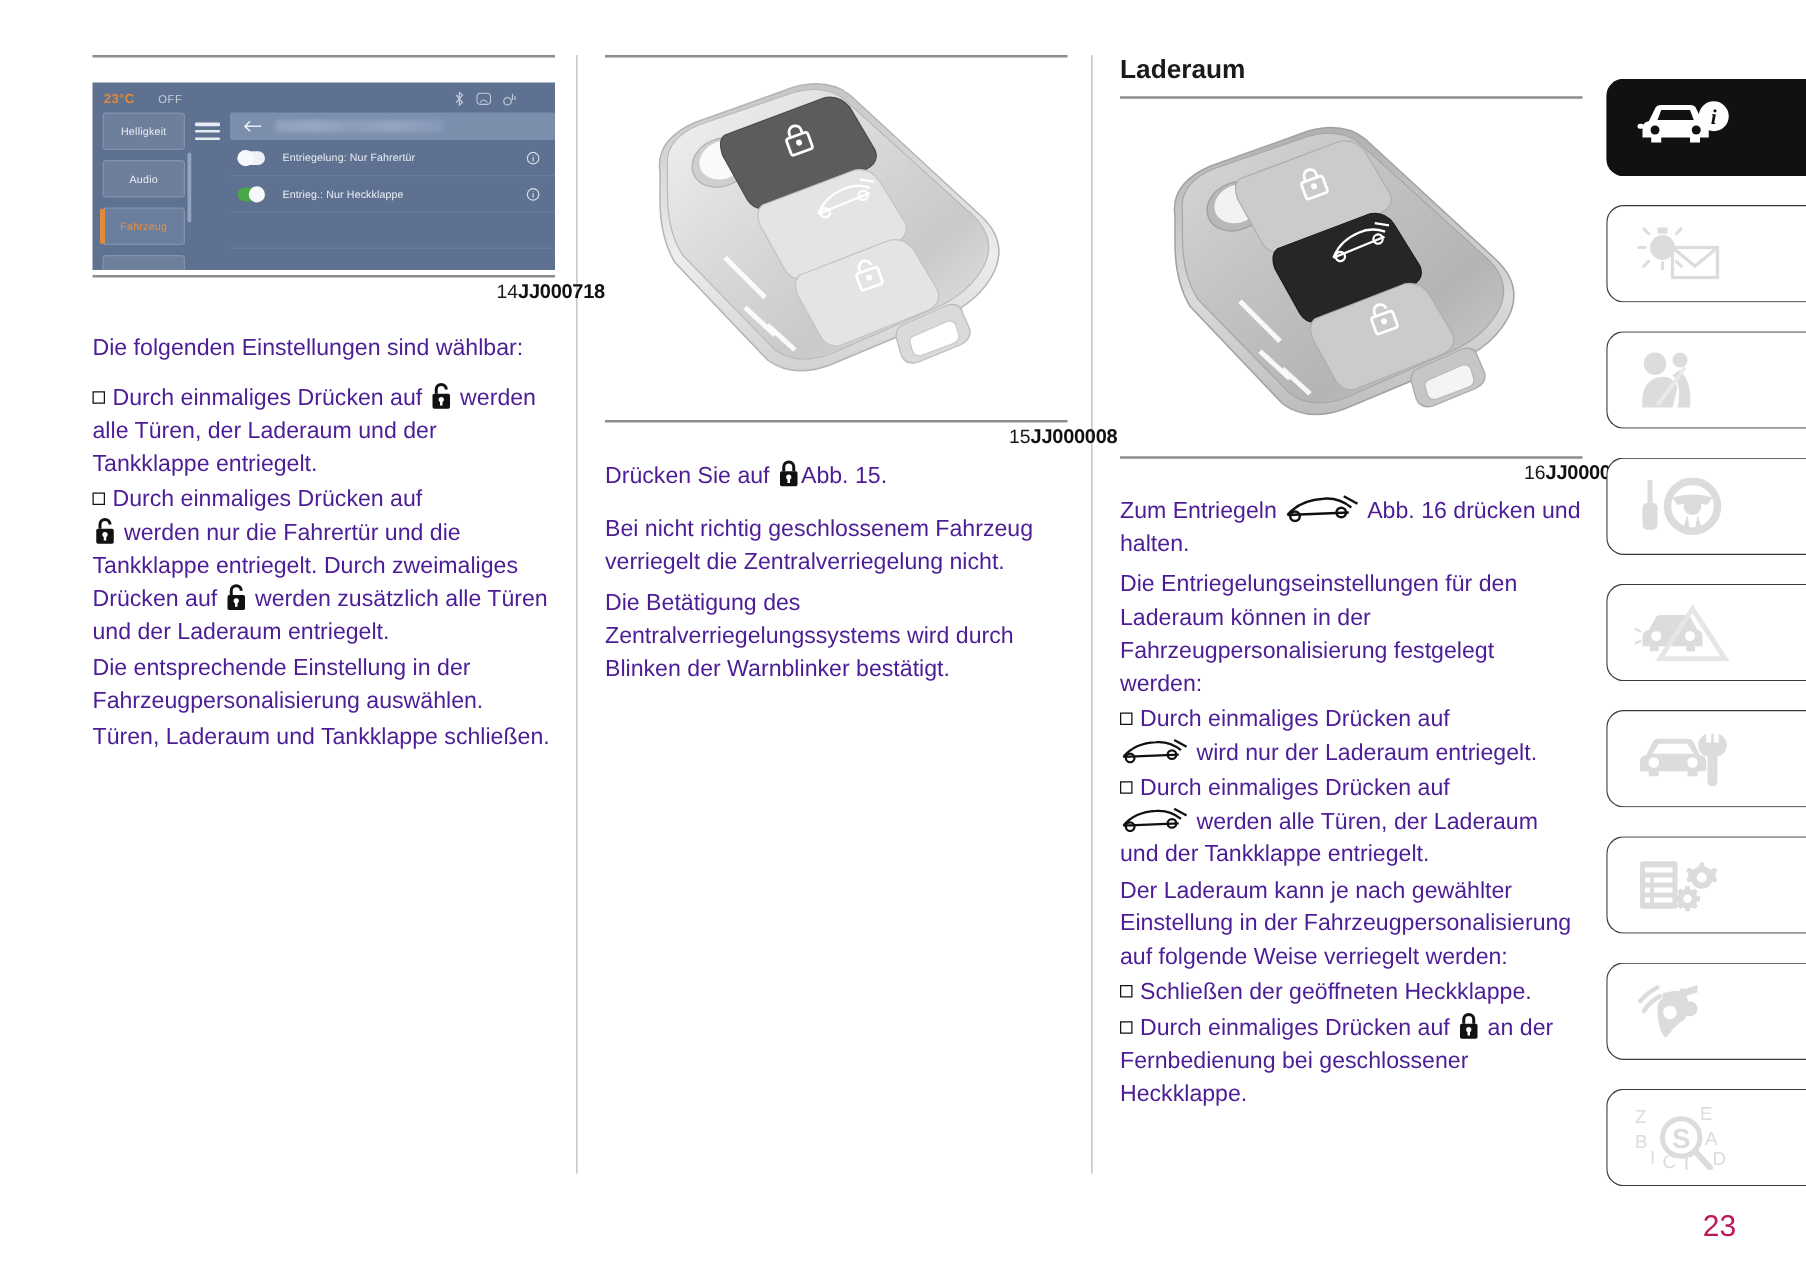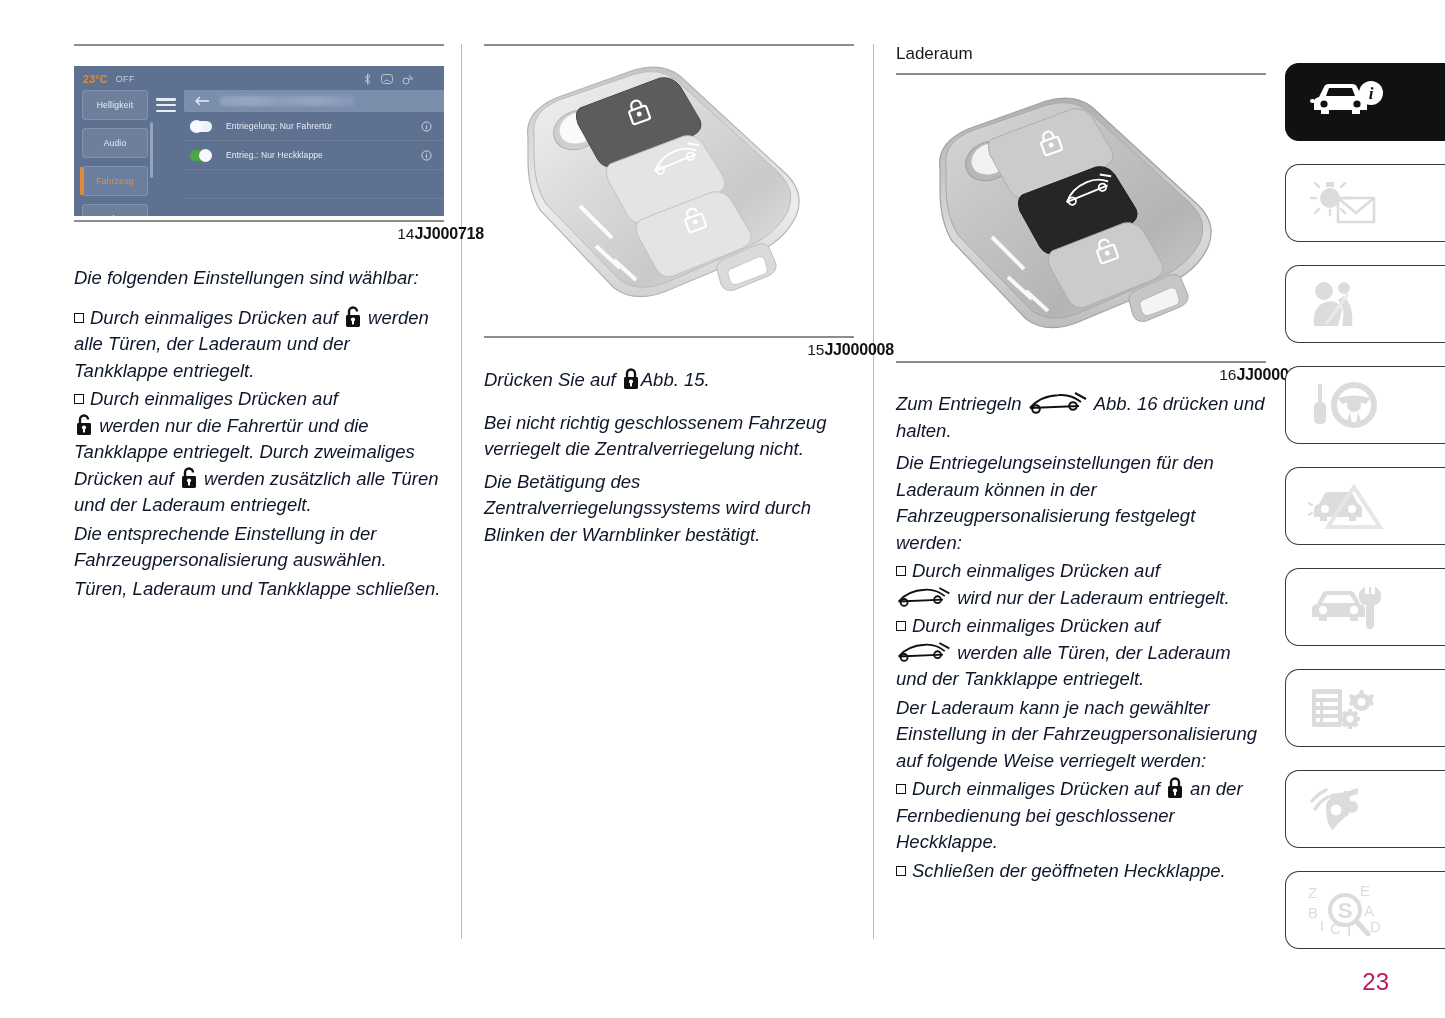--- a/index.html
+++ b/index.html
@@ -43,22 +43,21 @@
   }
   .figcap .num { font-size:15.5px; color:#1a1a1a; padding-left:6px; }
   .figcap .code { font-size:16px; font-weight:bold; letter-spacing:-0.2px; color:#111; }
 
   
   .p {
     font-size:18.5px;
     line-height:26.5px;
     margin:0 0 2px 0;
     width:370px;
-    color:#0f172a;
-    font-style:italic;
+    color:#4c1d95;
   }
   .h-sub { font-size:18px; font-weight:bold; margin:14px 0 1px 0; }
   .bullet-sq {
     display:inline-block;
     width:10px; height:10px;
     border:1.7px solid #111;
     margin-right:6px;
     vertical-align:1px;
     position:relative;
   }
@@ -80,21 +79,21 @@
   
   .screen {
     position:relative;
     width:370px; height:150px;
     background:#5f7191;
     overflow:hidden;
     margin-bottom:2px;
   }
   .scr-status {
     position:absolute; top:4px; left:0; right:16px; height:18px;
-    display:flex; align-items:center;
+    display:flex; align-items:center;gap:11px;
   }
   .scr-temp { font-size:10.5px; color:#e08a3c; margin-left:9px; font-weight:bold; letter-spacing:.3px;}
   .scr-off  { font-size:9px; color:#c7cfdd; margin-left:8px; letter-spacing:.4px;}
   .scr-sysicons { margin-left:auto; margin-right:14px; display:flex; gap:9px; align-items:center; opacity:.75;}
   .scr-sysicons svg { display:block; }
 
   .scr-left {
     position:absolute; left:8px; top:24px; width:66px;
   }
   .scr-tile {
@@ -161,21 +160,21 @@
   }
   .tab.active{ background:#111111; border-color:#111111; }
   .tab .glyph{ margin-left:22px; display:block; }
 
   
   #pageno{
     position:absolute; right:56px; bottom:22px;
     font-size:24px; color:#be185d;
   }
 
-  .section-title{ font-size:17px; font-weight:normal; margin:0 0 9px 0; }
+  .section-title{ font-size:21px; font-weight:bold; margin:0 0 9px 0; }
   .rule-thin{ width:370px; height:2px; background:#8d8d8d; }
 </style>
 </head>
 <body>
 
 <div id="page">
 
   <div class="col-rule" id="rule1"></div>
   <div class="col-rule" id="rule2"></div>
 
@@ -471,31 +470,31 @@
             <path d="M48 1 L59 7" fill="none" stroke="#111" stroke-width="2"></path>
             <circle cx="9" cy="17" r="3.8" fill="none" stroke="#111" stroke-width="2"></circle>
             <circle cx="46" cy="14" r="3.8" fill="none" stroke="#111" stroke-width="2"></circle>
           </svg>
         <span>werden alle Türen, der Laderaum und der Tankklappe entriegelt.</span>
       </p>
 
       <p class="p">Der Laderaum kann je nach gewählter Einstellung in der Fahrzeugpersonalisierung auf folgende Weise verriegelt werden:</p>
 
       <p class="p">
+        <span class="bullet-sq"></span><span>Schließen der geöffneten Heckklappe.</span>
+      </p>
+
+      <p class="p">
         <span class="bullet-sq"></span><span>Durch einmaliges Drücken auf</span>&nbsp;<svg class="ic ic-lock-closed" viewBox="0 0 20 24">
             <path d="M6 10 L6 6.5 A4 4 0 0 1 14 6.5 L14 10" fill="none" stroke="#111" stroke-width="2.4"></path>
             <rect x="3" y="10" width="14" height="12" rx="1.4" fill="#111"></rect>
             <circle cx="10" cy="14.6" r="2.1" fill="#fff"></circle>
             <rect x="9" y="15.4" width="2" height="4" fill="#fff"></rect>
           </svg>
         <span>an der Fernbedienung bei geschlossener Heckklappe.</span>
-      </p>
-
-      <p class="p">
-        <span class="bullet-sq"></span><span>Schließen der geöffneten Heckklappe.</span>
       </p>
     </div>
   </div>
 
   <div id="sidebar">
 
     <div class="tab active">
       <svg class="glyph" width="78" height="44" viewBox="0 0 78 44">
         <path d="M6 30 L6 22 Q6 18 11 17 L16 7 Q17 4 21 4 L44 4 Q48 4 49 7 L54 17 Q59 18 59 22 L59 30 L52 30 L52 34 L44 34 L44 30 L21 30 L21 34 L13 34 L13 30 Z" fill="#fff"></path>
         <path d="M18 16 L21 8 L44 8 L47 16 Z" fill="#111"></path>

